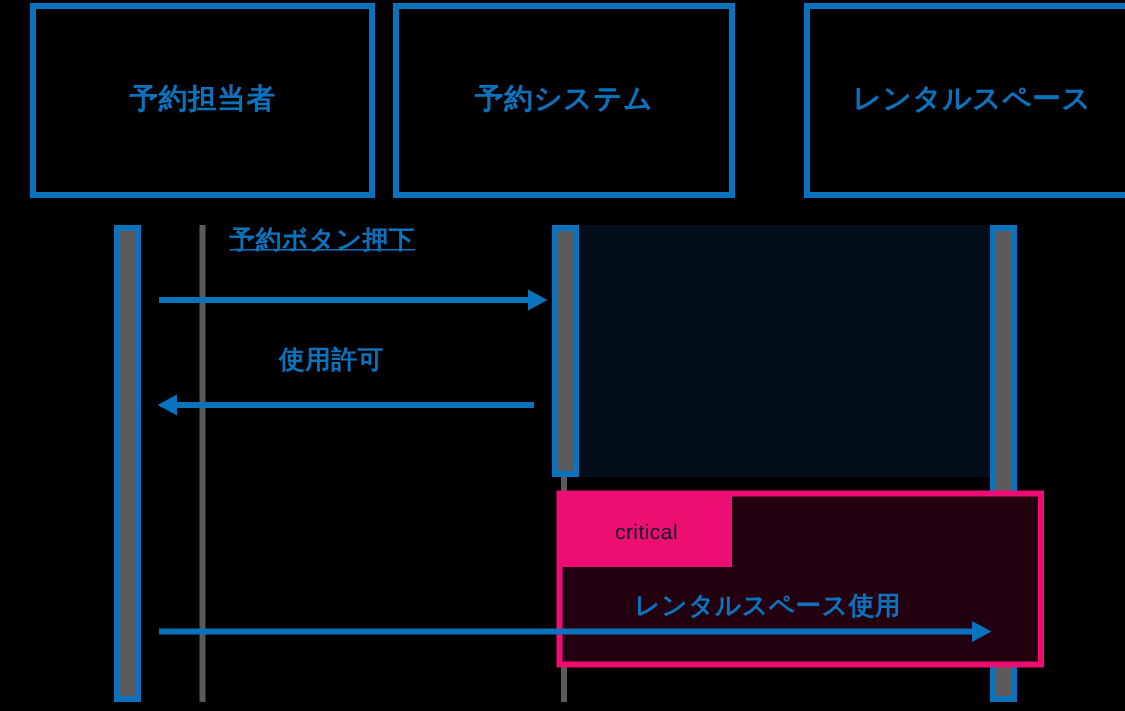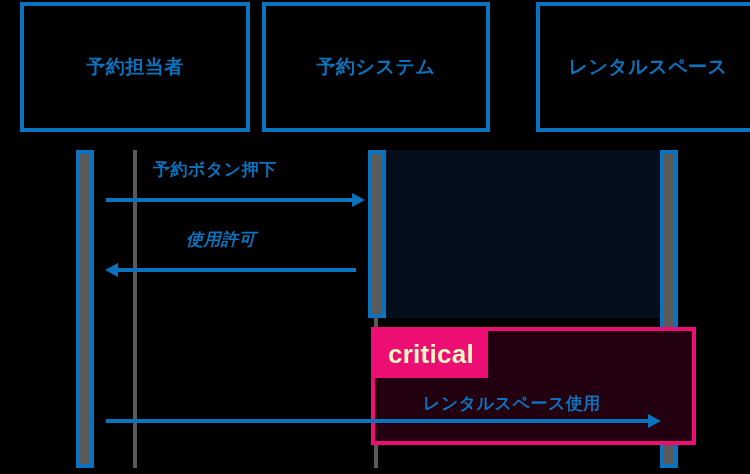--- a/index.html
+++ b/index.html
@@ -92,23 +92,23 @@
     background: transparent;
   }
   .fragment-tab {
     position: absolute;
     background: #EC0E73;
     display: flex;
     align-items: center;
     justify-content: center;
   }
   .fragment-tab-label {
-    color: #fef9c3;
-    font-size: 26px;
-    font-weight: bold;
+    color: #0f172a;
+    font-size: 14px;
+    font-weight: normal;
     letter-spacing: 0.3px;
   }
   .fragment-shade {
     position: absolute;
     background: #23000f;
   }
 </style>
 </head>
 <body>
 
@@ -131,25 +131,25 @@
   <div class="lifeline" style="left:133px; top:150px; height:318px;"></div>
   <div class="lifeline" style="left:374px; top:150px; height:318px;"></div>
   <div class="lifeline" style="left:666px; top:150px; height:318px;"></div>
 
   <div class="activation" style="left:76px; top:150px; width:18px; height:318px;"></div>
 
   <div class="activation" style="left:368px; top:150px; width:18px; height:168px;"></div>
 
   <div class="activation" style="left:660px; top:150px; width:18px; height:318px;"></div>
 
-  <div class="msg-label" style="left:153px; top:158px;">予約ボタン押下</div>
+  <div class="msg-label" style="left:153px; top:148px;text-decoration:underline;">予約ボタン押下</div>
   <div class="msg-line" style="left:106px; top:198px; width:248px;"></div>
   <div class="arrowhead right" style="left:352px; top:193px;"></div>
 
-  <div class="msg-label" style="left:186px; top:228px;font-style:italic;">使用許可</div>
+  <div class="msg-label" style="left:186px; top:228px;">使用許可</div>
   <div class="msg-line" style="left:118px; top:268px; width:238px;"></div>
   <div class="arrowhead left" style="left:105px; top:263px;"></div>
 
   <div class="fragment-shade" style="left:374px; top:330px; width:322px; height:112px;"></div>
 
   <div class="fragment" style="left:371px; top:327px; width:325px; height:118px;"></div>
 
   <div class="fragment-tab" style="left:374px; top:330px; width:114px; height:48px;">
     <span class="fragment-tab-label">critical</span>
   </div>

